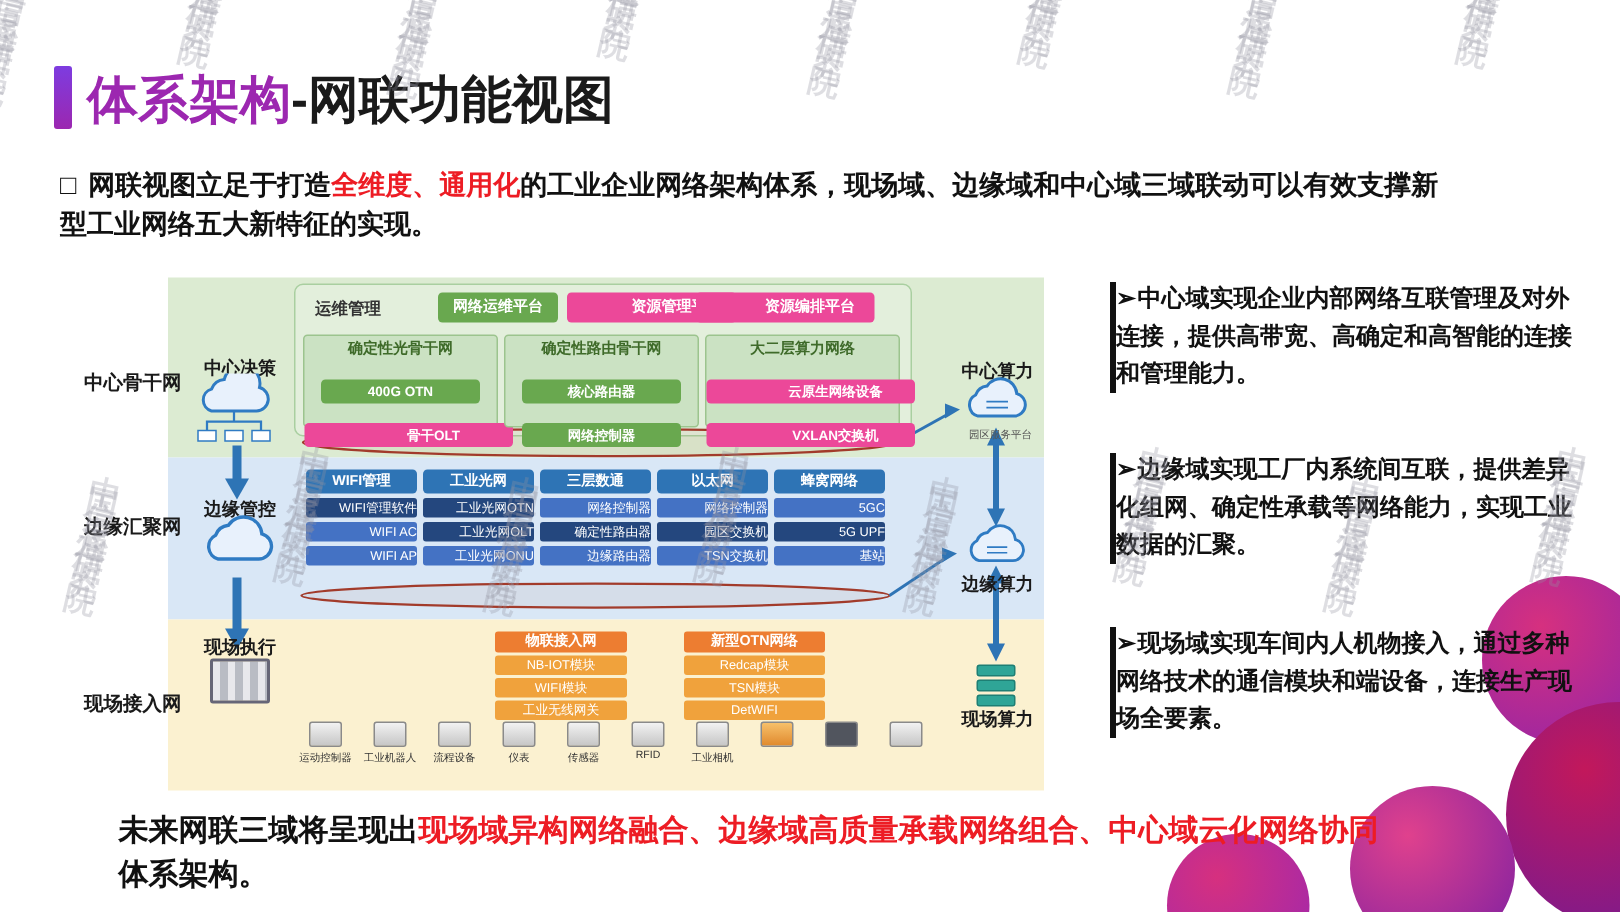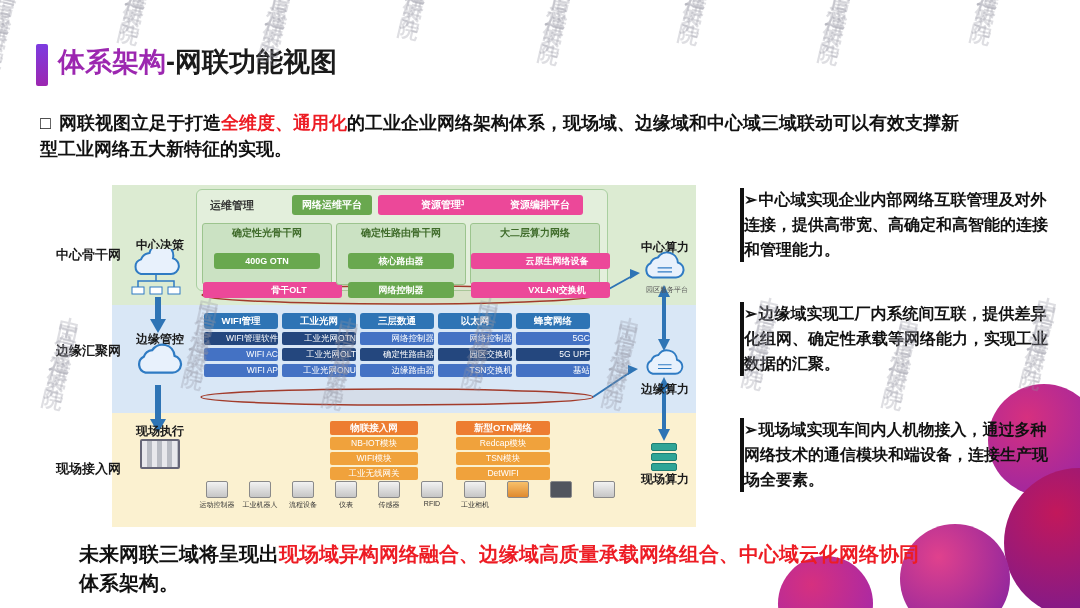--- a/index.html
+++ b/index.html
@@ -5,21 +5,21 @@
   html,body { margin:0; padding:0; }
   .slide { position:relative; width:1080px; height:608px; background:#fff; overflow:hidden;
            font-family:"Liberation Sans", sans-serif; }
   
   .wm { position:absolute; writing-mode:vertical-rl; white-space:nowrap; font-size:21px;
         letter-spacing:9px; color:rgba(145,145,160,0.30); transform:rotate(13deg);
         pointer-events:none; z-index:40; font-weight:bold; }
   
   .accent { position:absolute; left:36px; top:44px; width:12px; height:42px; z-index:10;
             background:linear-gradient(180deg,#7D3CE0,#9C27B0); border-radius:2px; }
-  .title { position:absolute; left:58px; top:44px; font-size:27px; font-weight:bold; z-index:10; }
+  .title { position:absolute; left:58px; top:44px; font-size:34px; font-weight:bold; z-index:10; }
   .thl { color:#9C27B0; } .trest { color:#1a1a1a; }
   .red { color:#ED1C24; }
   .intro { position:absolute; left:40px; top:110px; width:930px; font-size:18px; font-weight:bold;
            color:#111; line-height:1.45; z-index:10; }
   .ibul { margin-right:8px; }
   .side { position:absolute; font-size:13px; font-weight:bold; color:#1a1a1a; z-index:11; white-space:nowrap; }
   
   #diagram { position:absolute; left:112px; top:185px; width:584px; height:342px; z-index:5; }
   .sec { position:absolute; left:0; width:100%; }
   .sec-center { top:0; height:120px; background:#DCEBD2; }

